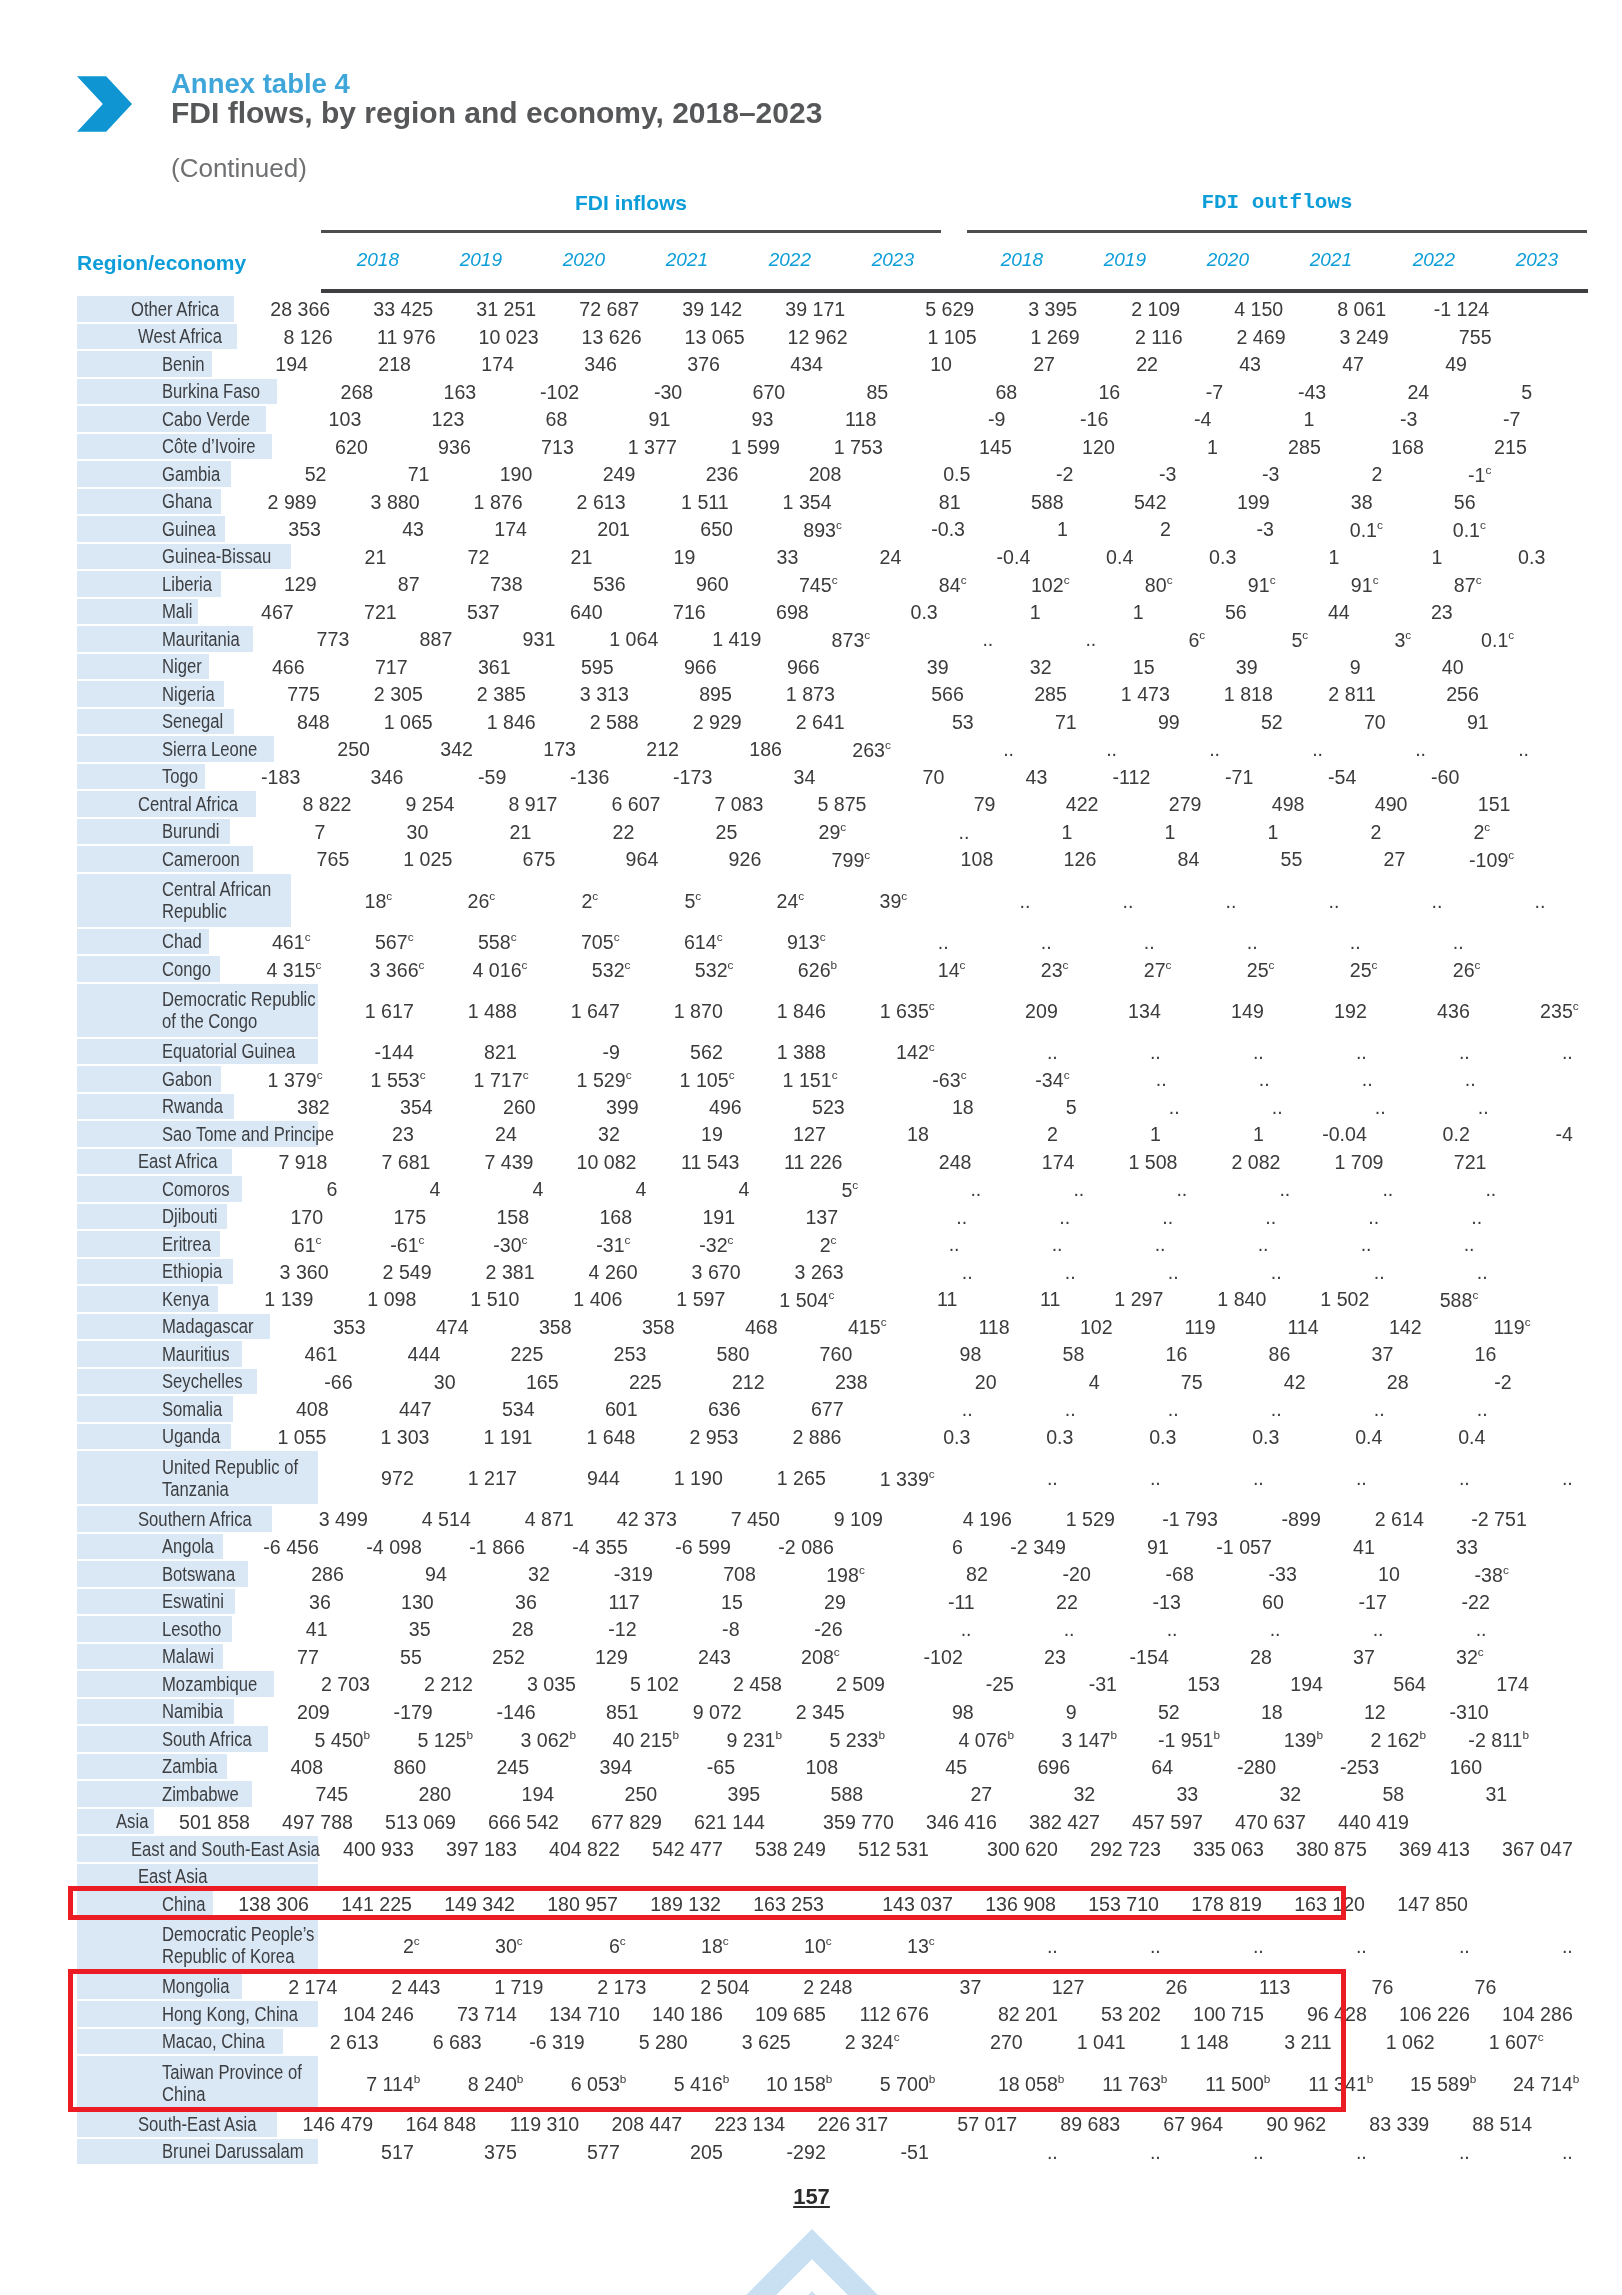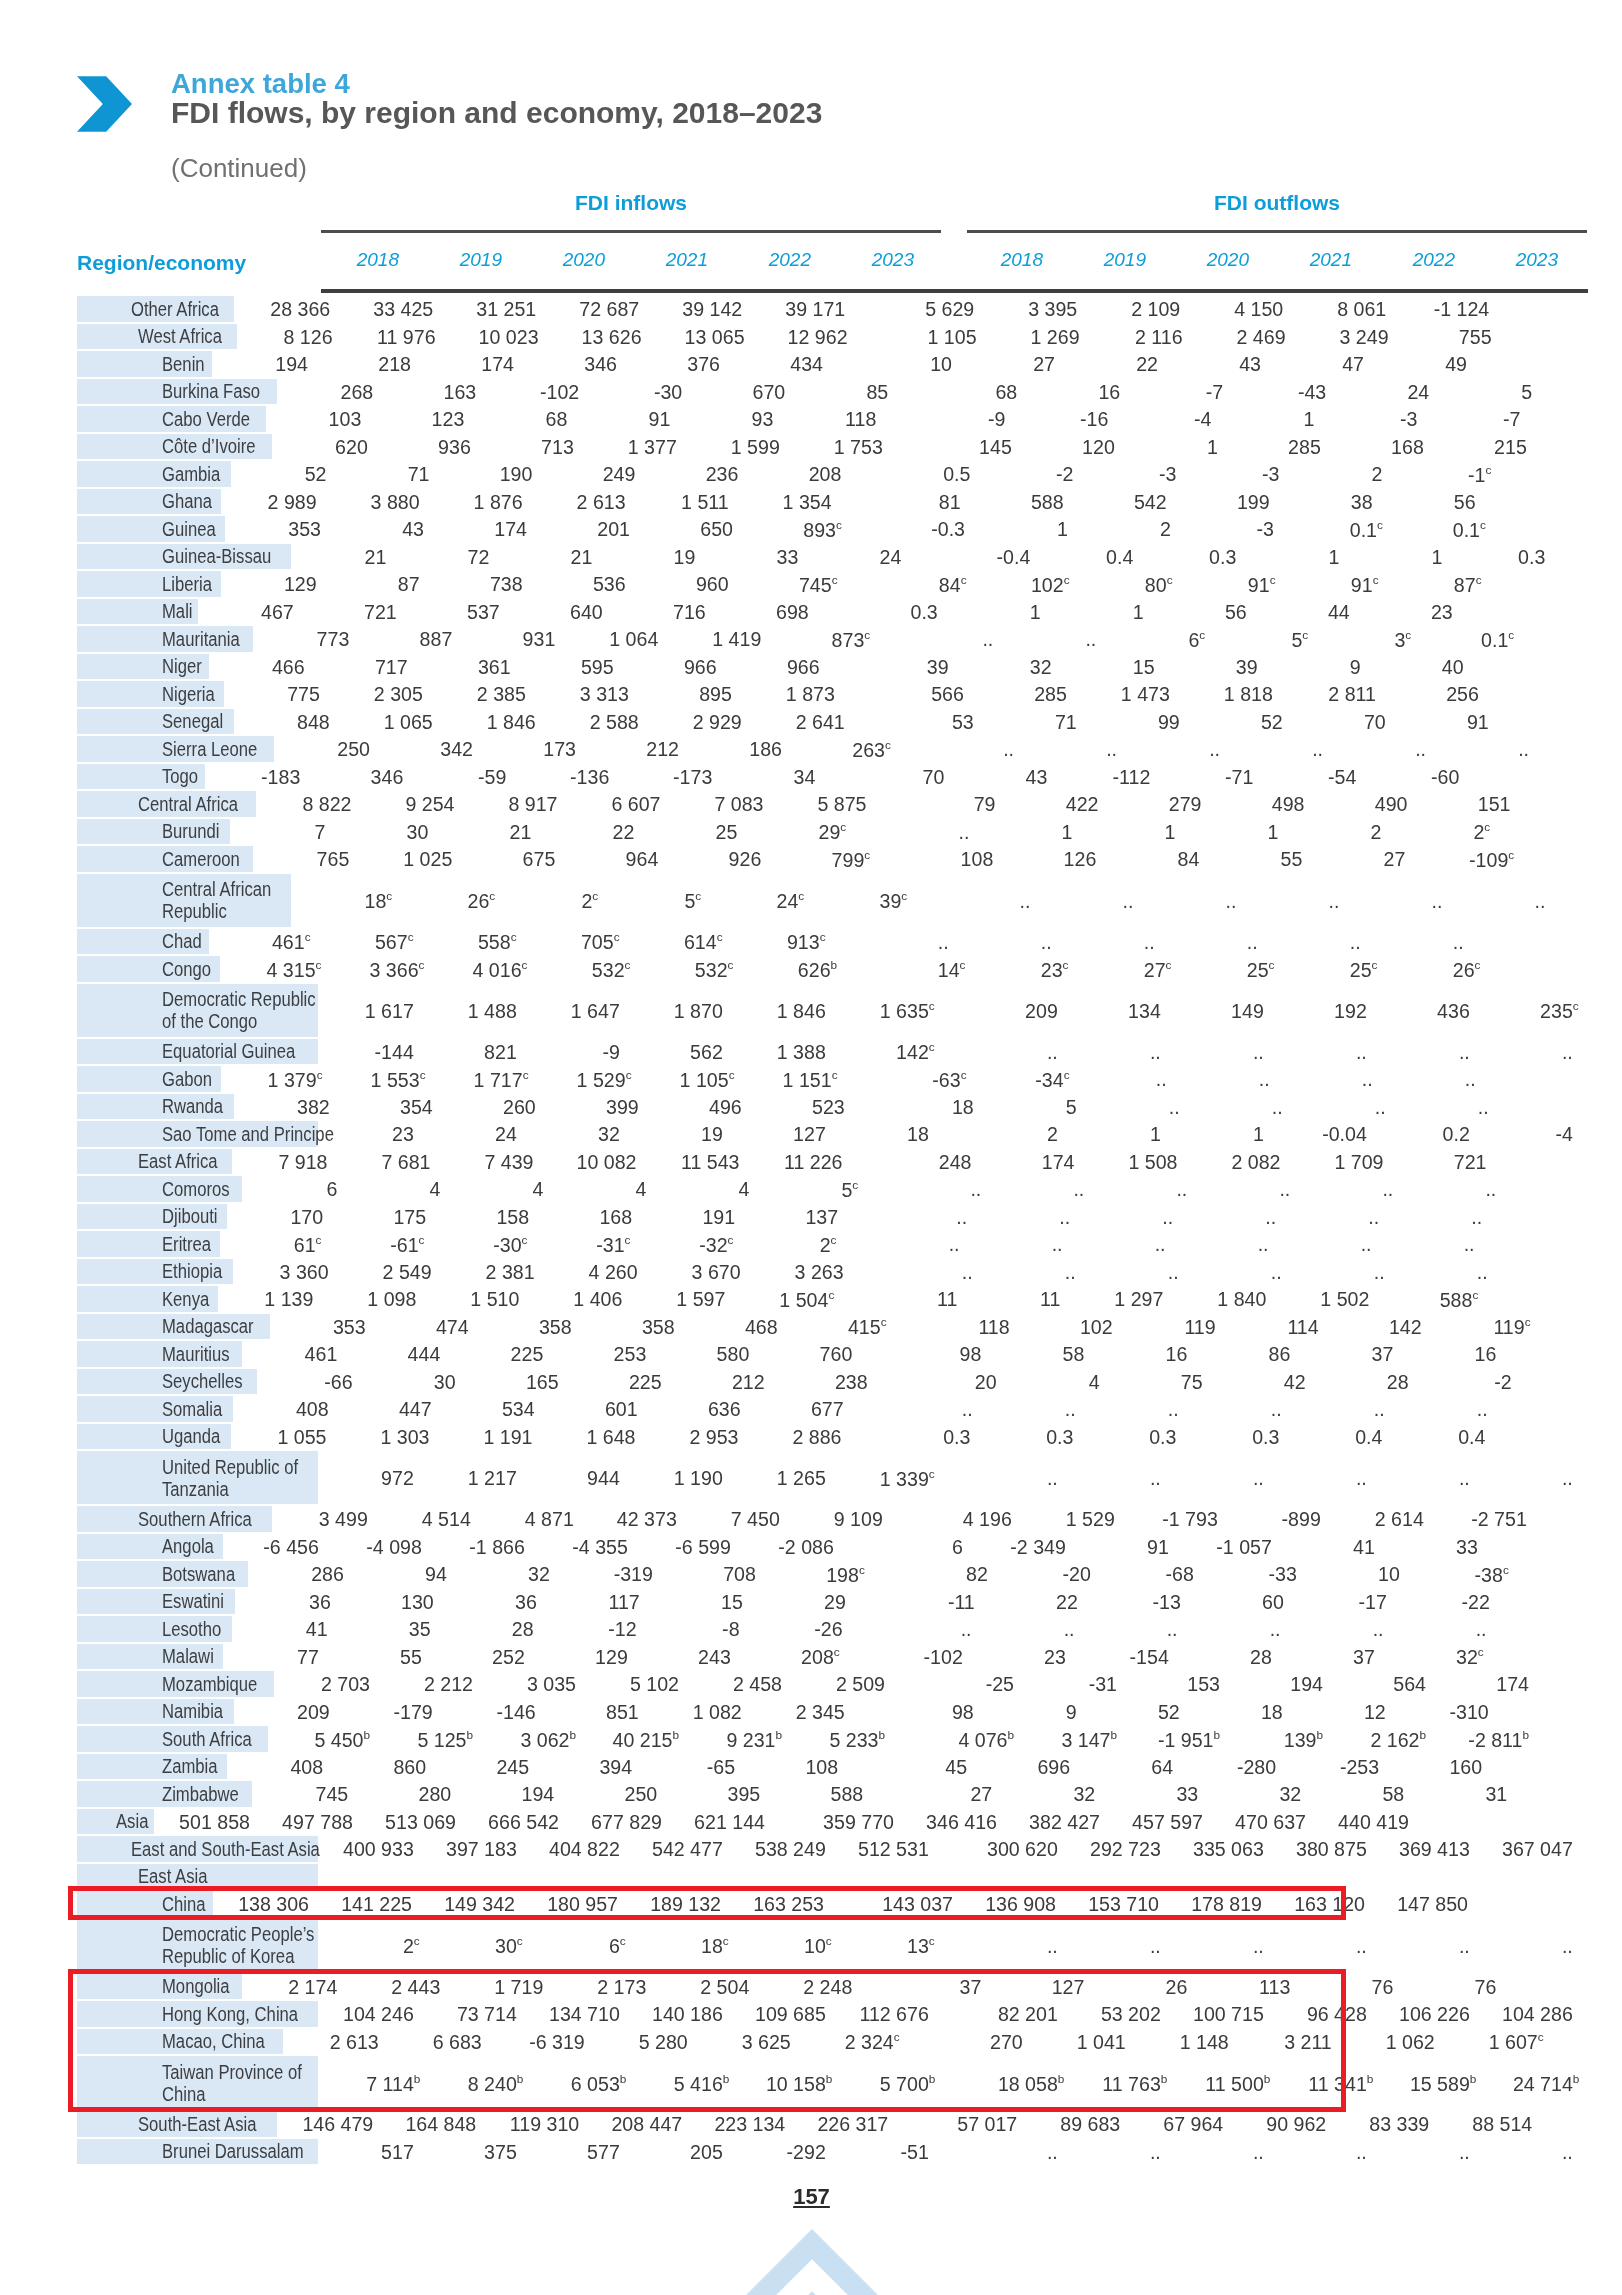--- a/index.html
+++ b/index.html
@@ -8,21 +8,21 @@
     font-family:"Liberation Sans", sans-serif; overflow:hidden;
   }
   
   .logo { position:absolute; left:77px; top:76px; width:55px; height:56px; }
   .hdr-annex { position:absolute; left:171px; top:68px; font-size:27.5px; font-weight:bold; color:#3fa6da; }
   .hdr-title { position:absolute; left:171px; top:96px; font-size:30px; font-weight:bold; color:#565759; }
   .hdr-sub   { position:absolute; left:171px; top:153px; font-size:26px; color:#6f7072; }
 
   .grp-label { position:absolute; top:191px; width:620px; text-align:center;
                font-size:21px; font-weight:bold; color:#0d9ed9; }
-  .grp-in  { left:321px; } .grp-out { left:967px; }
+  .grp-in  { left:321px; } .grp-out { left:967px;font-family:Liberation Mono, monospace; }
   .rule-grp { position:absolute; top:230px; height:2.6px; background:#4d4d4f; width:620px; }
   .rule-grp.in { left:321px; } .rule-grp.out { left:967px; }
   .rule-hdr { position:absolute; top:289px; left:321px; width:1267px; height:3.9px; background:#3f3f41; }
 
   .region-hdr { position:absolute; left:77px; top:251px; font-size:21px; font-weight:bold; color:#0d9ed9; }
   .year-row { position:absolute; top:249px; left:321px; }
   .grid { display:grid; grid-template-columns:repeat(6,103px) 26px repeat(6,103px); align-items:center; }
   .year-cell { text-align:right; padding-right:25px; font-size:19px; color:#0d9ed9;font-style:italic; }
 
   
@@ -1055,21 +1055,21 @@
       </div>
       <div class="row">
         <div class="lbl lvl4">
           <span>Namibia</span>
         </div>
         <div class="vals grid">
           <div class="cell">209</div>
           <div class="cell">-179</div>
           <div class="cell">-146</div>
           <div class="cell">851</div>
-          <div class="cell">1 082</div>
+          <div class="cell">9 072</div>
           <div class="cell">2 345</div>
           <div class="gapcol"></div>
           <div class="cell">98</div>
           <div class="cell">9</div>
           <div class="cell">52</div>
           <div class="cell">18</div>
           <div class="cell">12</div>
           <div class="cell">-310</div>
         </div>
       </div>

